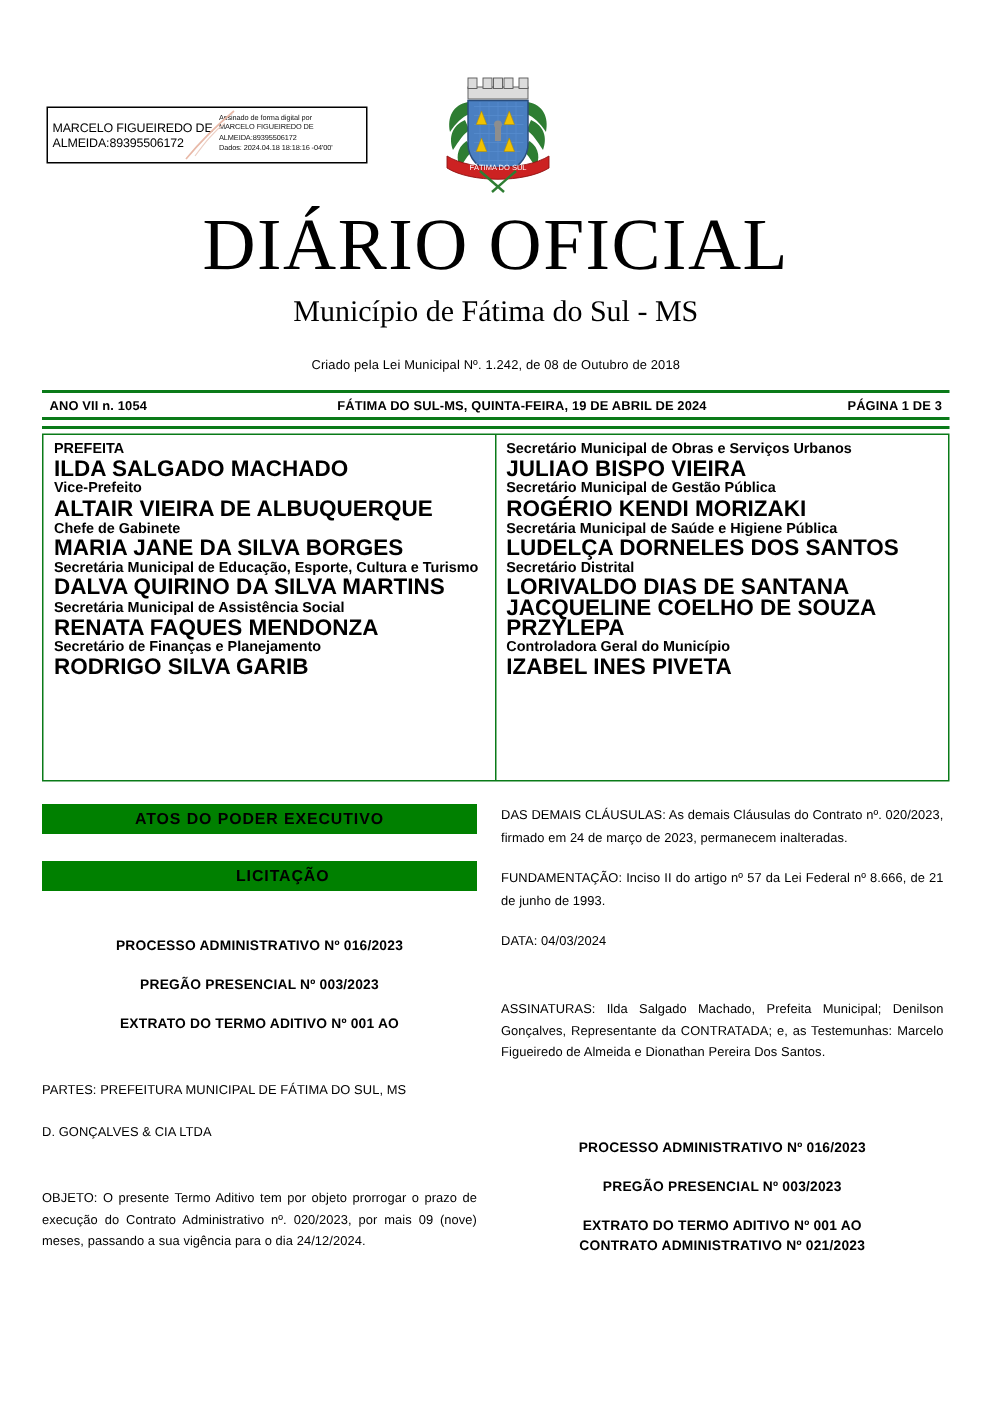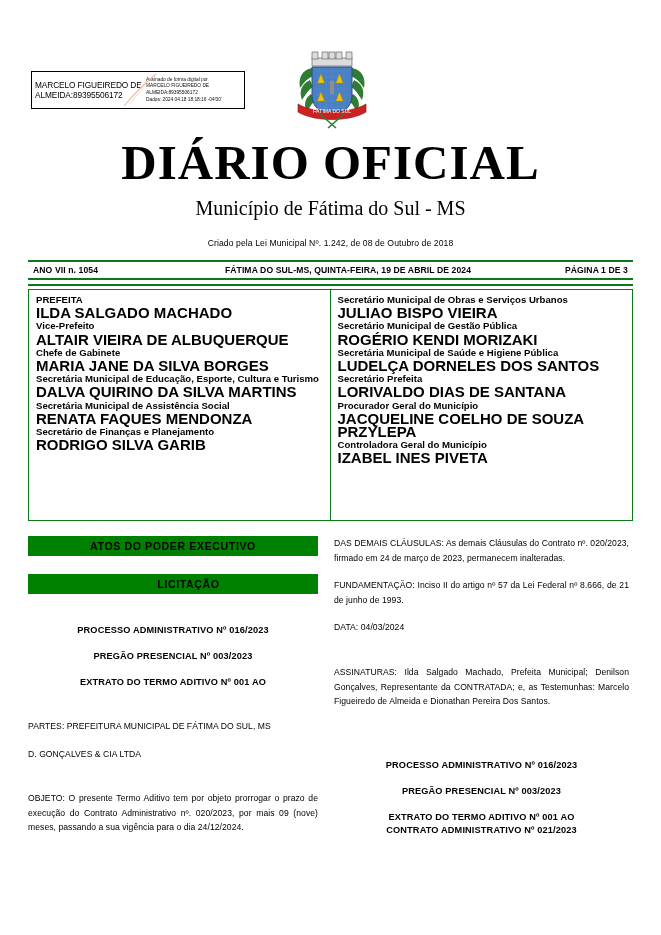--- a/index.html
+++ b/index.html
@@ -75,21 +75,21 @@
     left: 0;
     top: 124px;
     width: 661px;
     text-align: center;
   }
   .paper-title {
     font-family: "Liberation Serif", serif;
     font-size: 49px;
     line-height: 54px;
     letter-spacing: 1px;
-    font-weight: 700;
+    font-weight: 400;
   }
   .paper-sub {
     font-family: "Liberation Serif", serif;
     font-size: 20px;
     line-height: 32px;
     font-weight: 400;
     margin-top: 2px;
   }
   .paper-law {
     font-size: 8.6px;
@@ -303,23 +303,22 @@
         <div class="off-role">Secretário de Finanças e Planejamento</div>
         <div class="off-person">RODRIGO SILVA GARIB</div>
       </div>
     <div class="off-col right" id="officials-right">
         <div class="off-role">Secretário Municipal de Obras e Serviços Urbanos</div>
         <div class="off-person">JULIAO BISPO VIEIRA</div>
         <div class="off-role">Secretário Municipal de Gestão Pública</div>
         <div class="off-person">ROGÉRIO KENDI MORIZAKI</div>
         <div class="off-role">Secretária Municipal de Saúde e Higiene Pública</div>
         <div class="off-person">LUDELÇA DORNELES DOS SANTOS</div>
-        <div class="off-role">Secretário Prefeita</div>
+        <div class="off-role">Secretário Distrital</div>
         <div class="off-person">LORIVALDO DIAS DE SANTANA</div>
-        <div class="off-role">Procurador Geral do Município</div>
         <div class="off-person">JACQUELINE COELHO DE SOUZA PRZYLEPA</div>
         <div class="off-role">Controladora Geral do Município</div>
         <div class="off-person">IZABEL INES PIVETA</div>
       </div>
   </div>
 
   <div class="col-left">
     <div class="banner" style="background: rgb(0, 128, 0);">ATOS DO PODER EXECUTIVO</div>
     <div class="banner-gap"></div>
     <div class="banner" style="background: rgb(0, 128, 0); padding-left: 31px;">LICITAÇÃO</div>

